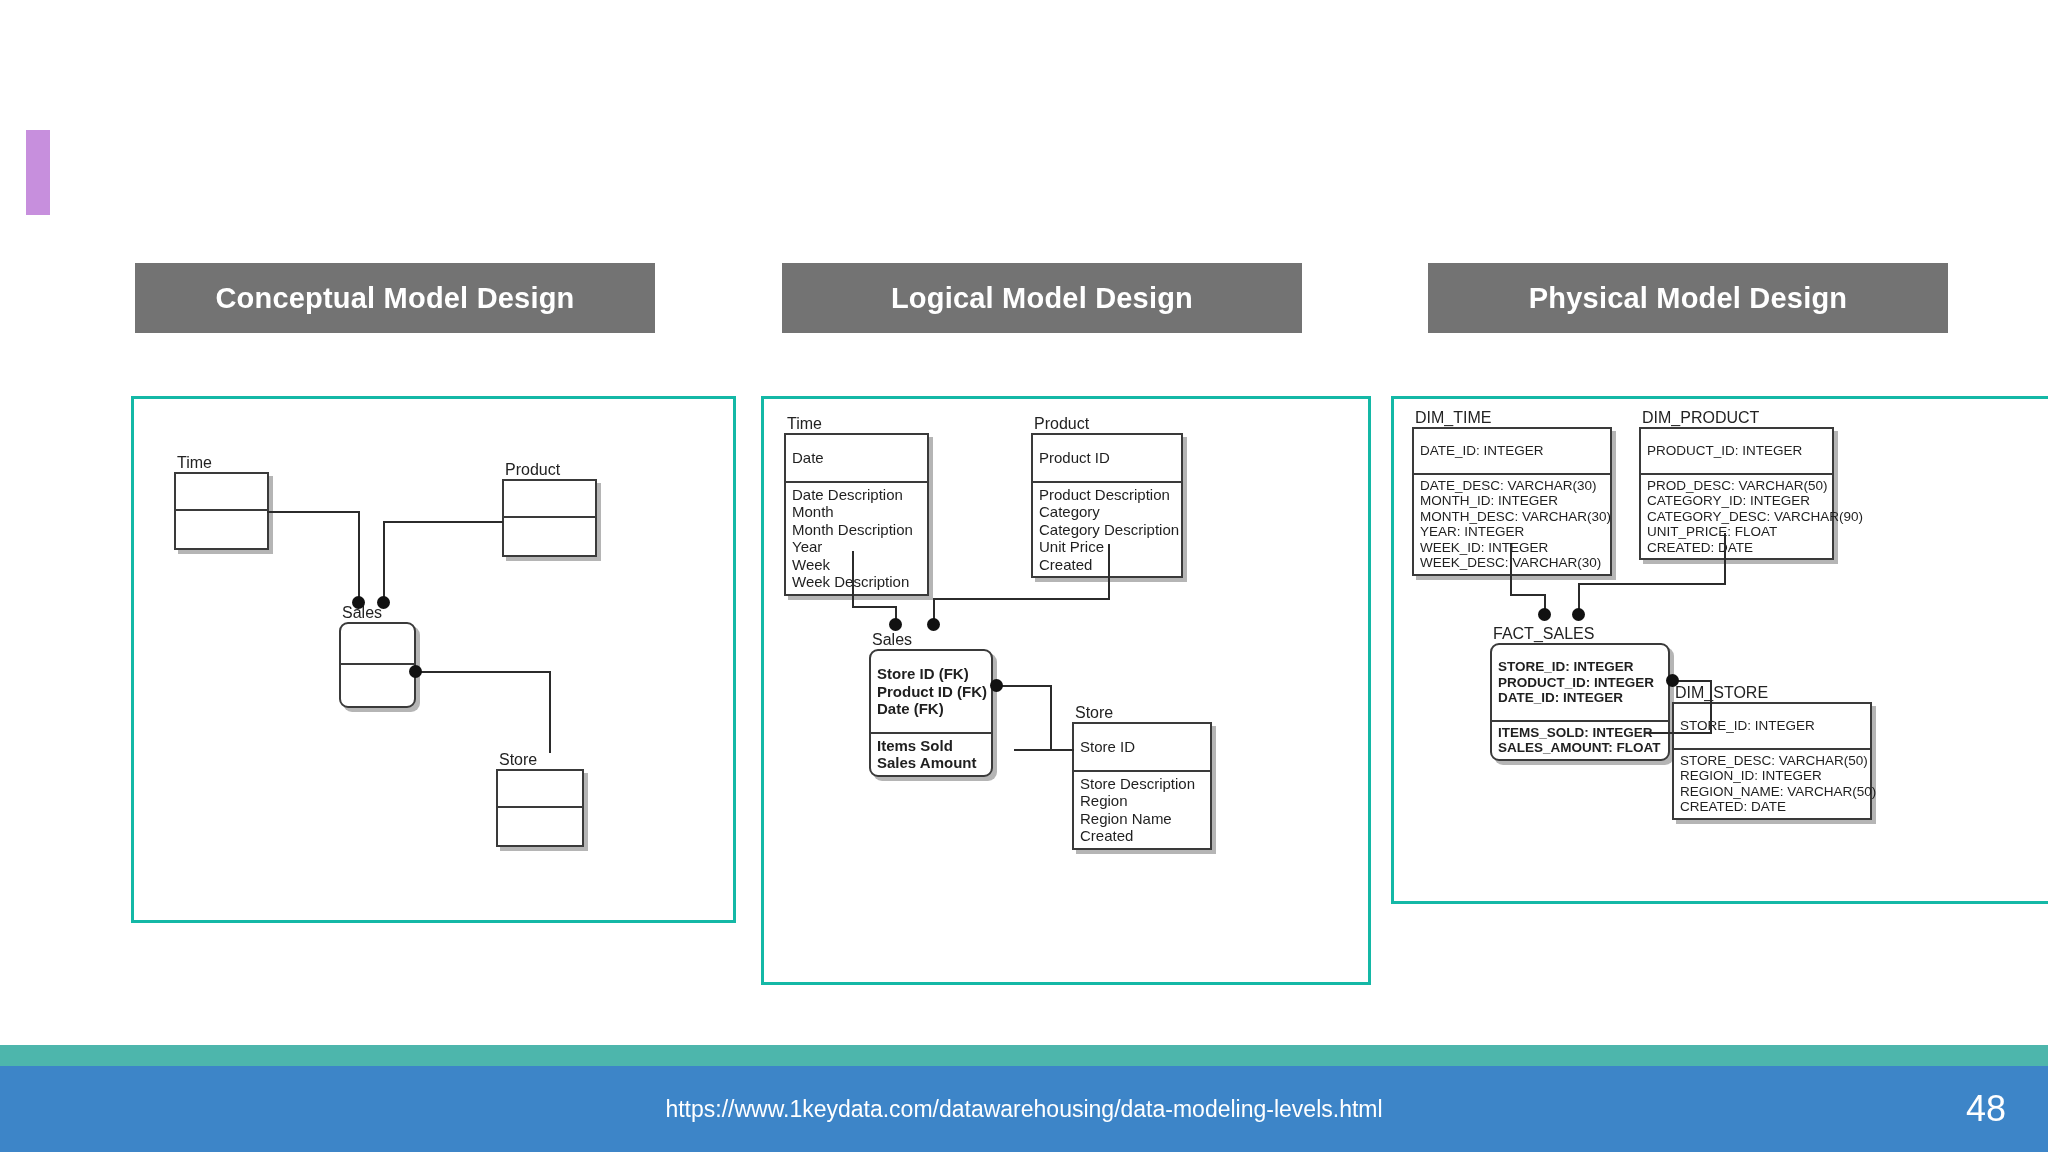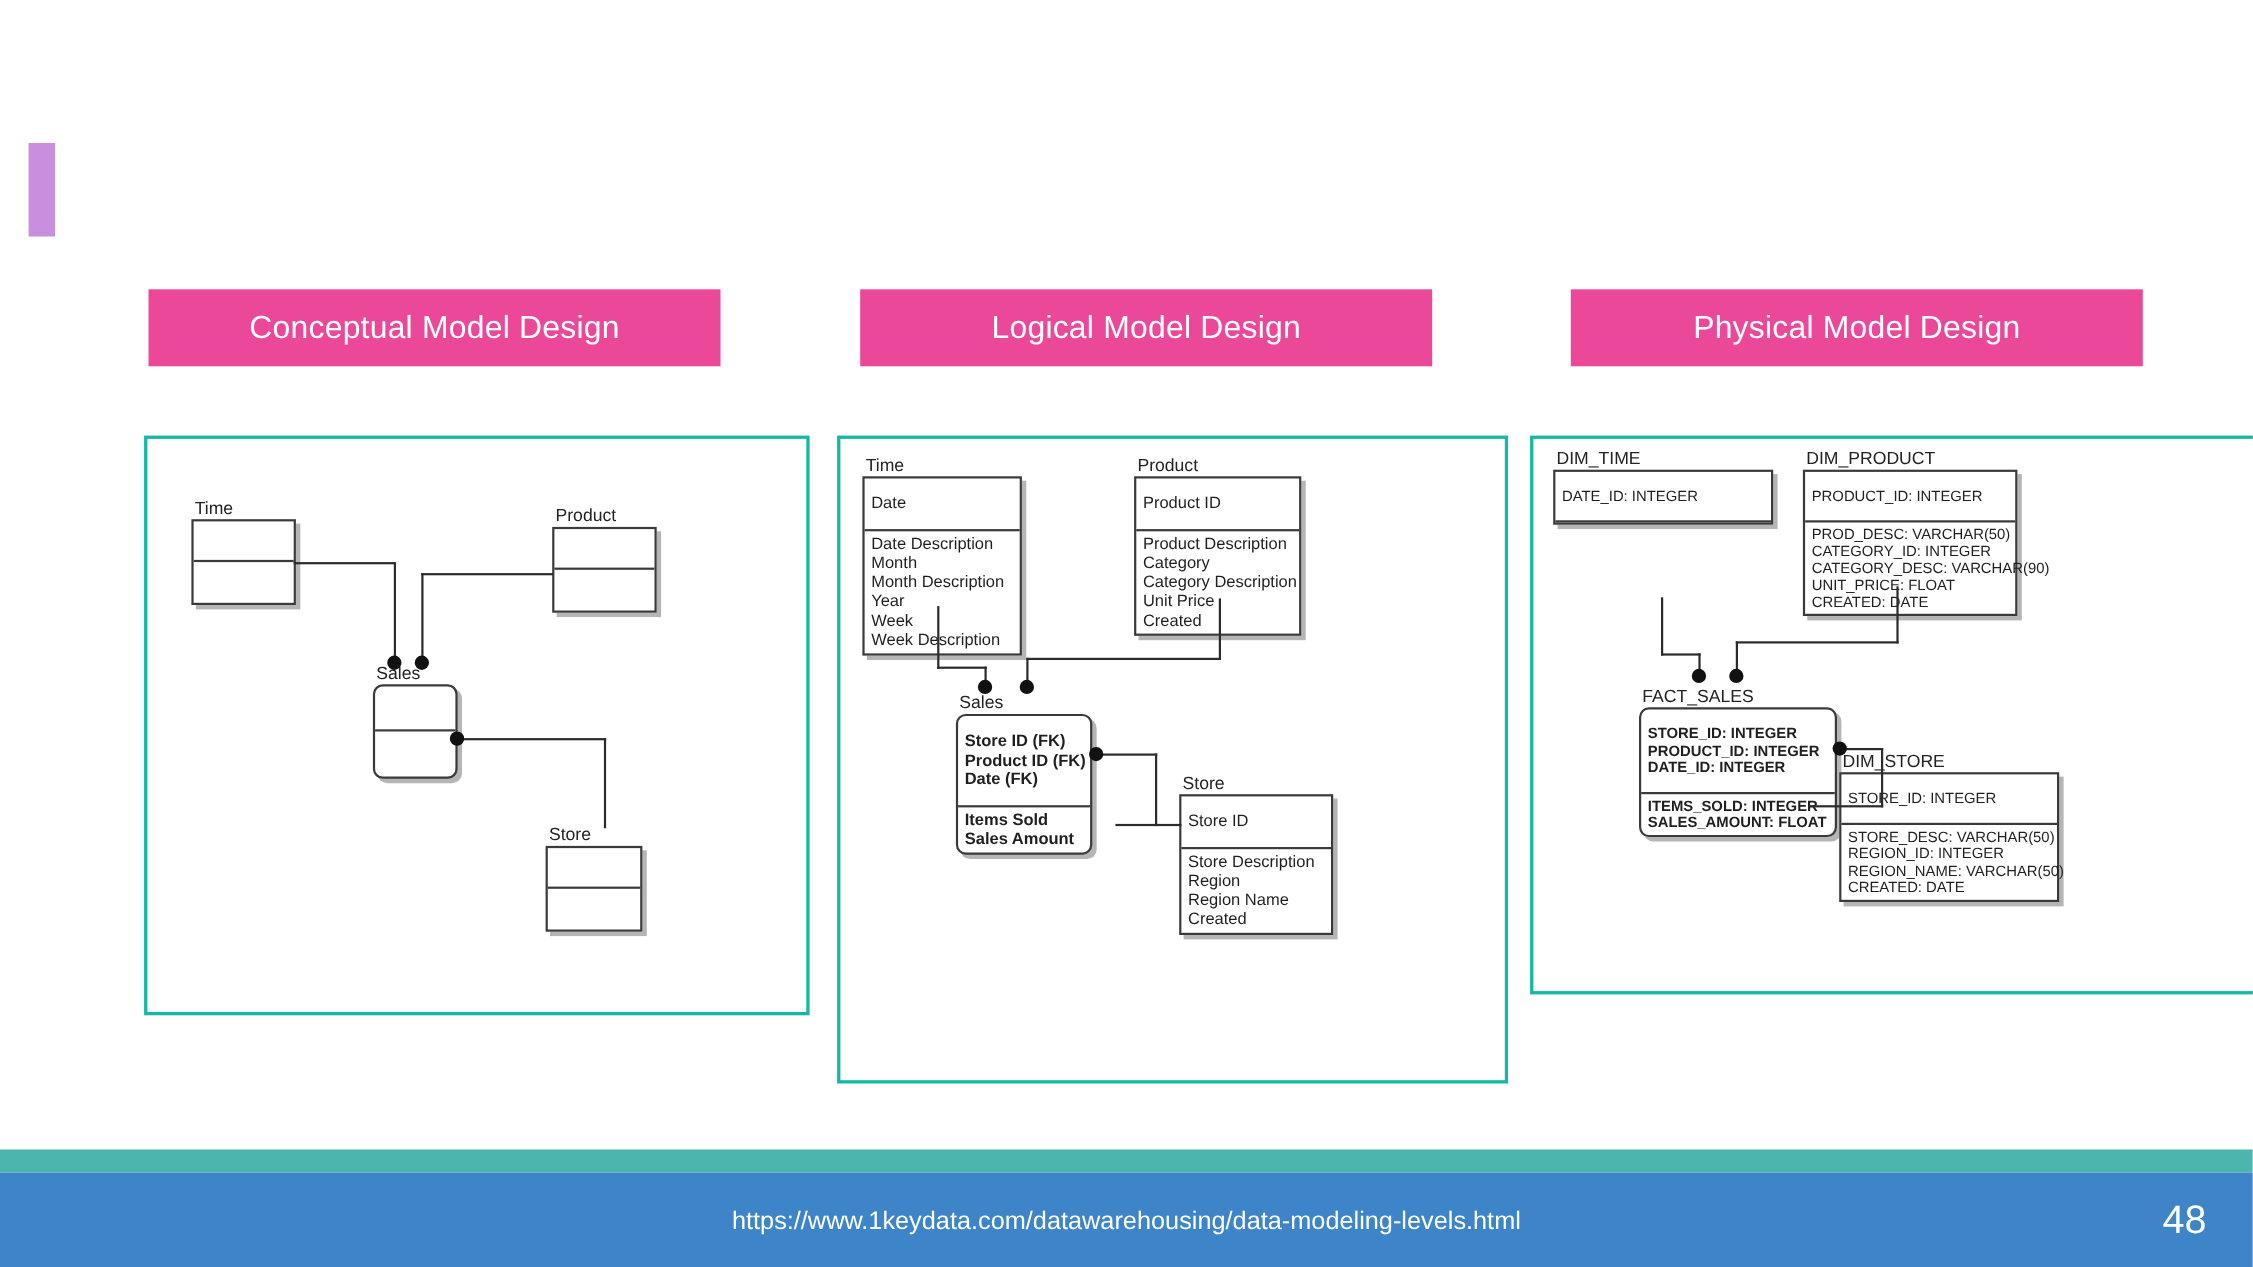--- a/index.html
+++ b/index.html
@@ -36,24 +36,24 @@
     color: #3a3a3a;
     letter-spacing: -1px;
     line-height: 110px;
     white-space: nowrap;
   }
 
   
   .col-header {
     position: absolute;
     height: 70px;
-    background: #ec4899;
+    background: #737373;
     color: #ffffff;
     font-size: 29px;
-    font-weight: normal;
+    font-weight: bold;
     display: flex;
     align-items: center;
     justify-content: center;
     letter-spacing: 0.2px;
   }
   #header-conceptual { left: 135px;  top: 263px; width: 520px; }
   #header-logical    { left: 782px;  top: 263px; width: 520px; }
   #header-physical   { left: 1428px; top: 263px; width: 520px; }
 
   
@@ -298,20 +298,28 @@
 </div>
 
 <div class="panel" id="panel-physical">
 
   <div class="entity" style="left:18px; top:10px; width:200px;">
     <div class="entity-name">DIM_TIME</div>
     <div class="entity-box">
       <div class="key-area">
         <div class="field small">DATE_ID: INTEGER</div>
       </div>
+      <div class="attr-area">
+        <div class="field small">DATE_DESC: VARCHAR(30)</div>
+        <div class="field small">MONTH_ID: INTEGER</div>
+        <div class="field small">MONTH_DESC: VARCHAR(30)</div>
+        <div class="field small">YEAR: INTEGER</div>
+        <div class="field small">WEEK_ID: INTEGER</div>
+        <div class="field small">WEEK_DESC: VARCHAR(30)</div>
+      </div>
     </div>
   </div>
 
   <div class="entity" style="left:245px; top:10px; width:195px;">
     <div class="entity-name">DIM_PRODUCT</div>
     <div class="entity-box">
       <div class="key-area">
         <div class="field small">PRODUCT_ID: INTEGER</div>
       </div>
       <div class="attr-area">

